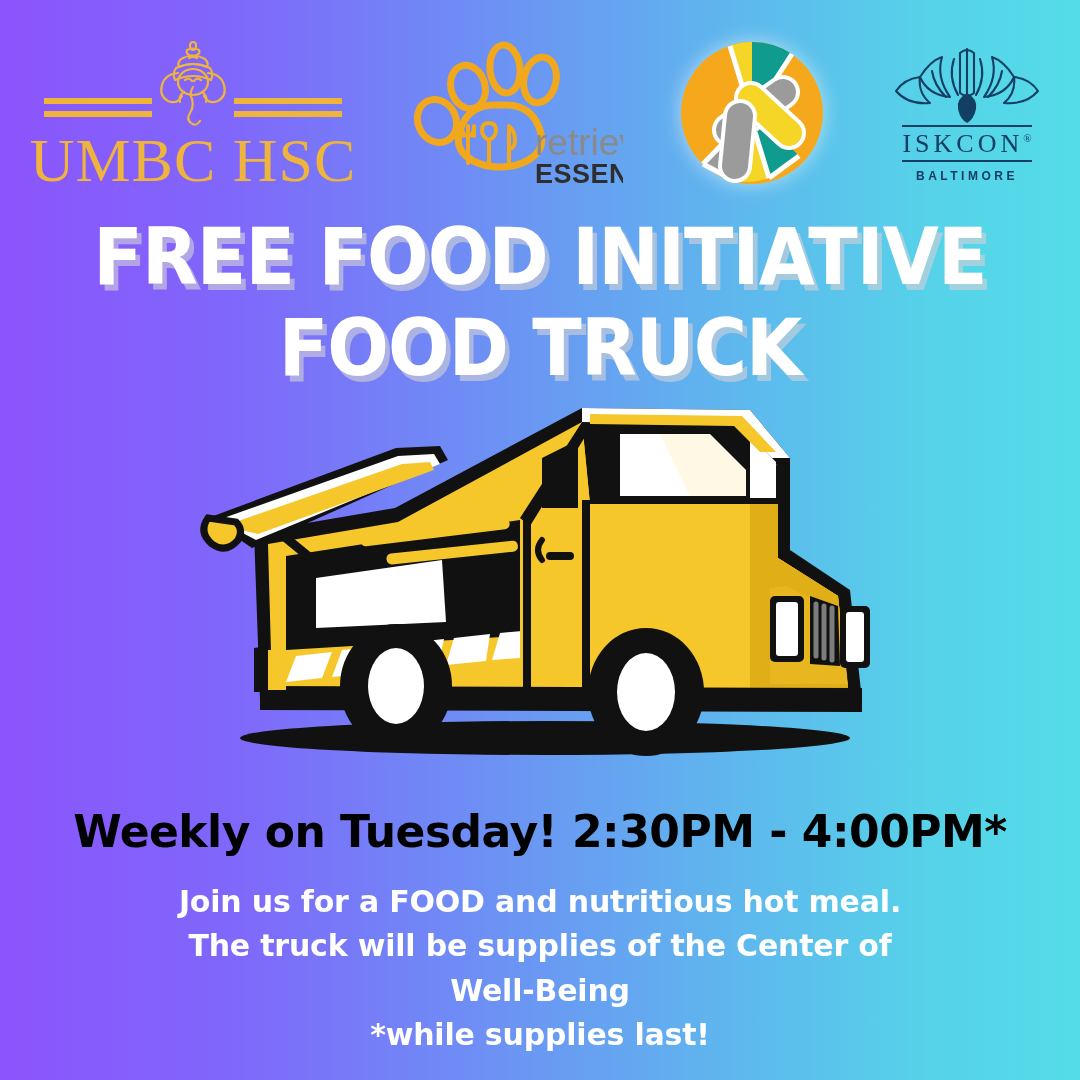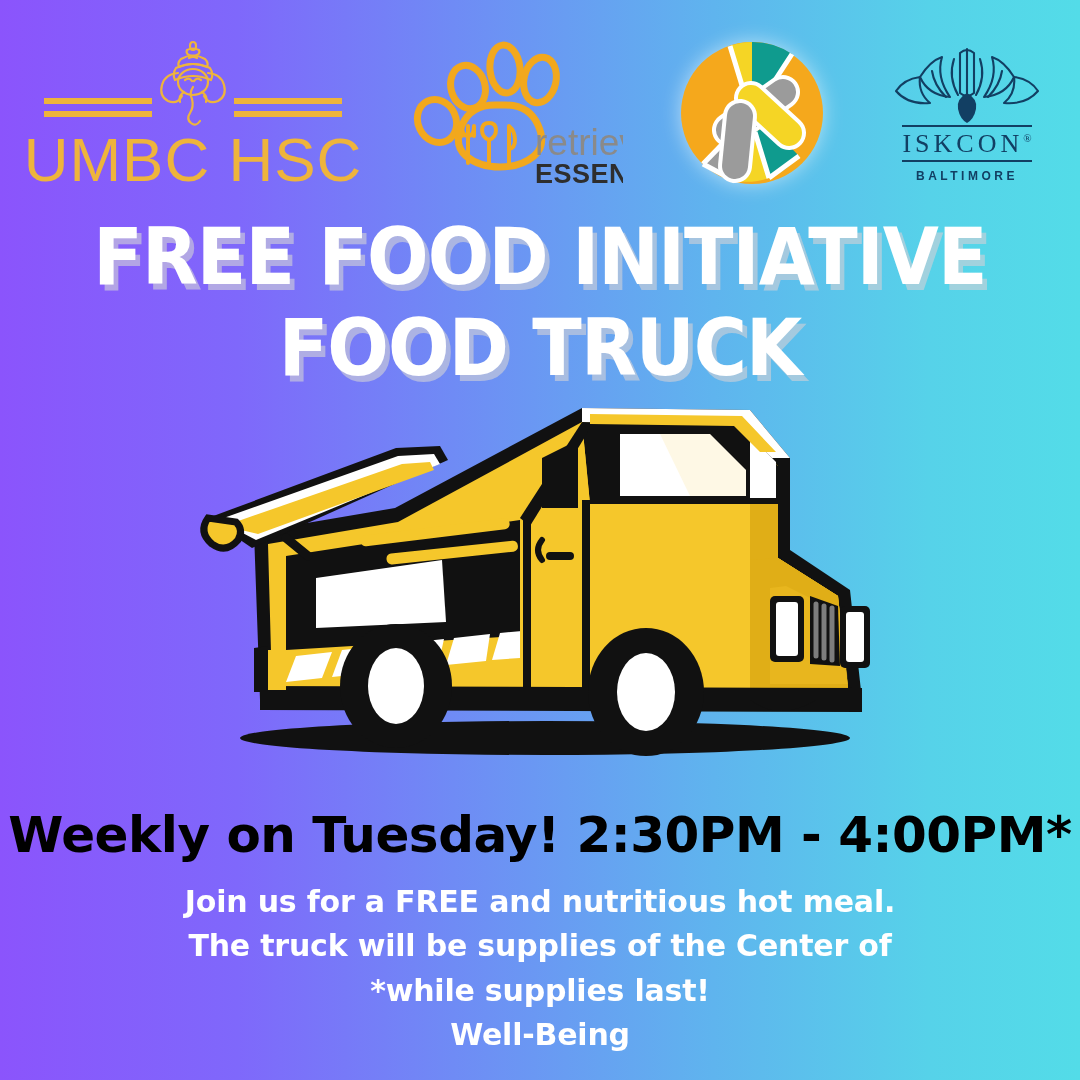--- a/index.html
+++ b/index.html
@@ -62,21 +62,21 @@
     display: block;
     height: 6px;
     background: #eeb43c;
   }
   .umbc-ganesh {
     width: 78px;
     height: 92px;
     margin: 0 2px;
   }
   .umbc-word {
-    font-family: Liberation Sans, sans-serif;
+    font-family: Liberation Serif, serif;
     font-size: 62px;
     line-height: 0.95;
     color: #eeb43c;
     letter-spacing: 1px;
     margin-top: 2px;
     white-space: nowrap;
   }
 
   
   .retriever {
@@ -162,21 +162,21 @@
   
   .schedule {
     position: absolute;
     top: 806px;
     left: 0;
     width: 1080px;
     text-align: center;
     color: #000000;
     font-family: "DejaVu Sans", sans-serif;
     font-weight: bold;
-    font-size: 50px;
+    font-size: 44px;
     letter-spacing: -0.5px;
     white-space: nowrap;
   }
   .body-text {
     position: absolute;
     top: 880px;
     left: 0;
     width: 1080px;
     text-align: center;
     color: #ffffff;
@@ -371,19 +371,19 @@
       <ellipse cx="456" cy="292" rx="29" ry="39" fill="#ffffff"></ellipse>
 
       <path d="M70 250 L96 250 L96 290 L70 290 Z" fill="#f5c72b"></path>
       <path d="M64 248 L78 246 L78 292 L64 292 Z" fill="#111111"></path>
     </svg>
   </div>
 
   <div class="schedule">Weekly on Tuesday! 2:30PM - 4:00PM*</div>
 
   <div class="body-text">
-    <div>Join us for a FREE and nutritious hot meal.</div>
+    <div>Join us for a FOOD and nutritious hot meal.</div>
     <div>The truck will be supplies of the Center of</div>
+    <div>Well-Being</div>
     <div>*while supplies last!</div>
-    <div>Well-Being</div>
   </div>
 
 </div>
 
 </body></html>

